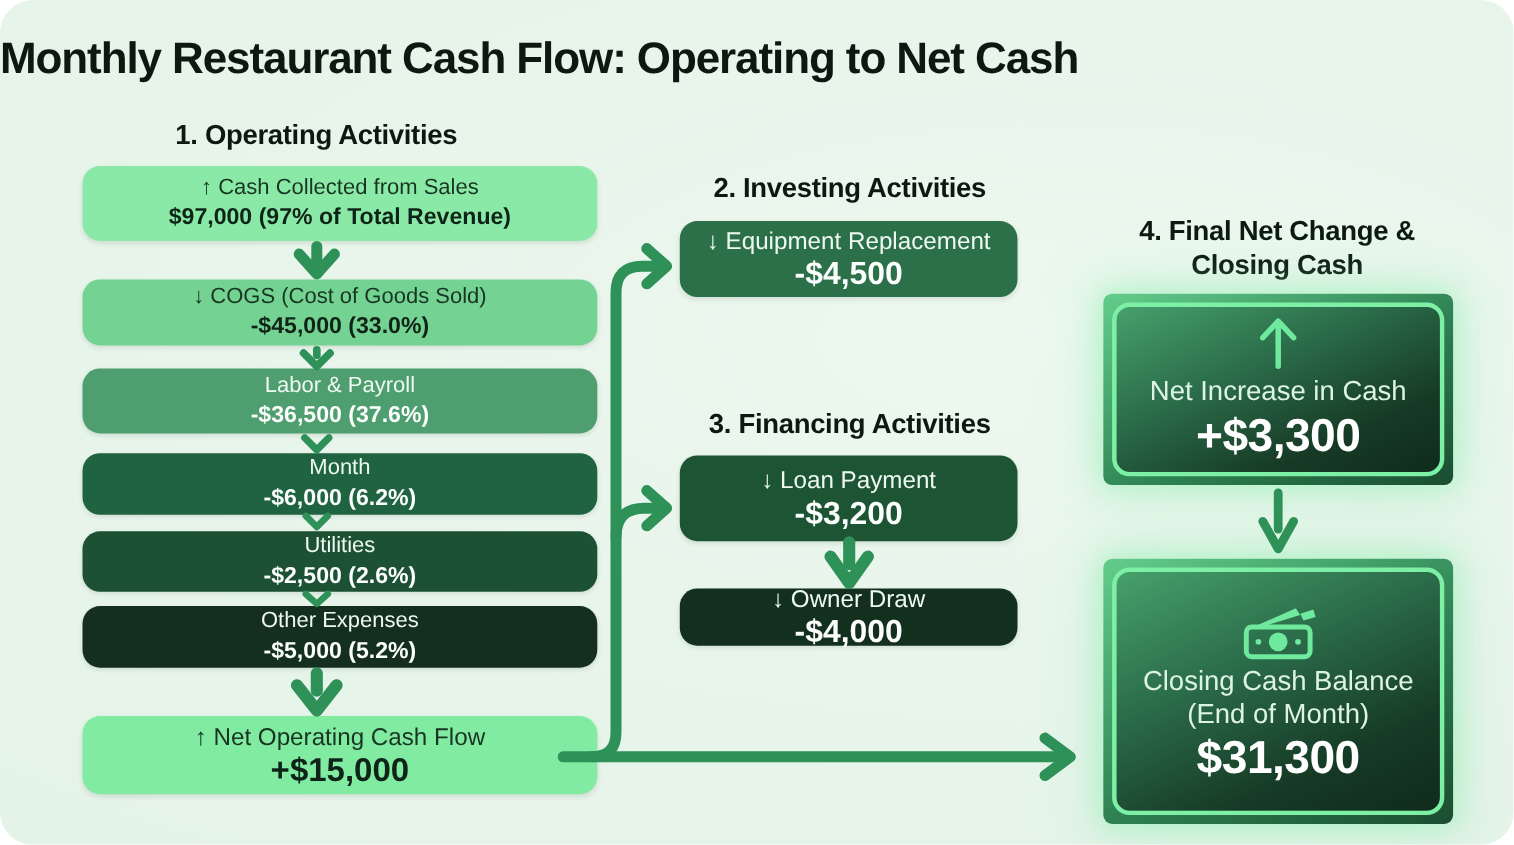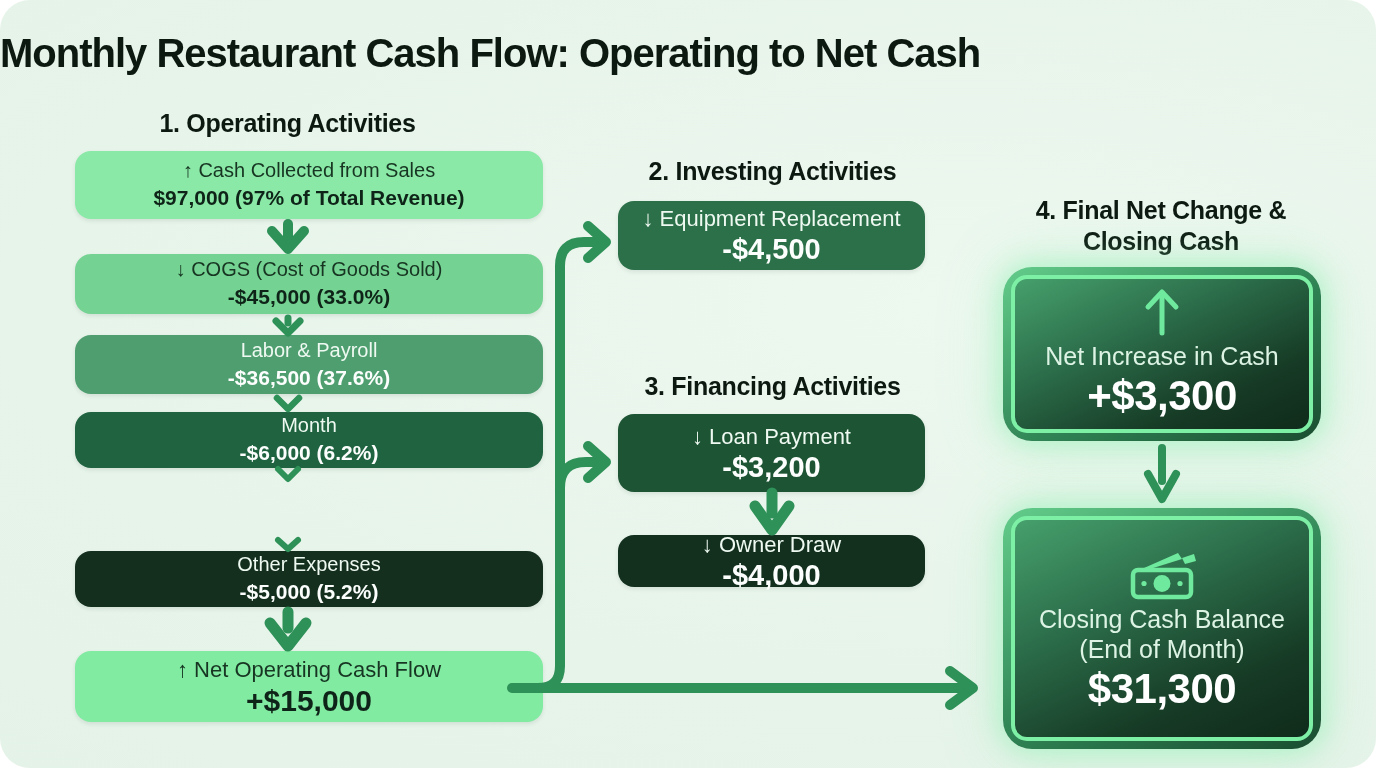--- a/index.html
+++ b/index.html
@@ -41,21 +41,21 @@
   .b6{top:551px;height:56px;background:#142f1e;}
   .b7{top:651px;height:71px;background:#80eba1;}
   .b7 .lbl{font-size:22px;line-height:28px;}
   .b7 .val{font-size:30px;line-height:34px;}
   .m1{top:201px;height:69px;background:#2c7049;}
   .m2{top:414px;height:78px;background:#1d5434;}
   .m3{top:535px;height:52px;background:#13301e;}
   .col-mid .lbl{font-size:22px;line-height:28px;}
   .col-mid .val{font-size:29px;line-height:33px;}
   .glow-box{
-    left:1003px;width:318px;border-radius:29px;
+    left:1003px;width:318px;border-radius:8px;
     background:linear-gradient(150deg,#63cd8b 0%,#2f8354 55%,#1a4d30 100%);
     box-shadow:0 0 26px 4px rgba(125,240,166,0.45), 0 0 60px 10px rgba(125,240,166,0.18);
   }
   .glow-inner{
     position:absolute;inset:8px;border-radius:16px;border:4px solid #7df0a6;
     background:linear-gradient(155deg,#46a06c 0%,#2a6a48 40%,#163a25 75%,#102b1b 100%);
     display:flex;flex-direction:column;align-items:center;justify-content:center;text-align:center;
   }
   .gA{top:267px;height:174px;}
   .gB{top:508px;height:241px;}
@@ -88,20 +88,24 @@
     <div class="val">-$45,000 (33.0%)</div>
   </div>
   <div class="abs node col-left b3 light-text">
     <div class="lbl">Labor &amp; Payroll</div>
     <div class="val">-$36,500 (37.6%)</div>
   </div>
   <div class="abs node col-left b4 light-text">
     <div class="lbl">Month</div>
     <div class="val">-$6,000 (6.2%)</div>
   </div>
+  <div class="abs node col-left b5 light-text">
+    <div class="lbl">Utilities</div>
+    <div class="val">-$2,500 (2.6%)</div>
+  </div>
   <div class="abs node col-left b6 light-text">
     <div class="lbl">Other Expenses</div>
     <div class="val">-$5,000 (5.2%)</div>
   </div>
   <div class="abs node col-left b7 dark-text">
     <div class="lbl">↑ Net Operating Cash Flow</div>
     <div class="val">+$15,000</div>
   </div>
 
   <div class="abs node col-mid m1 light-text">

